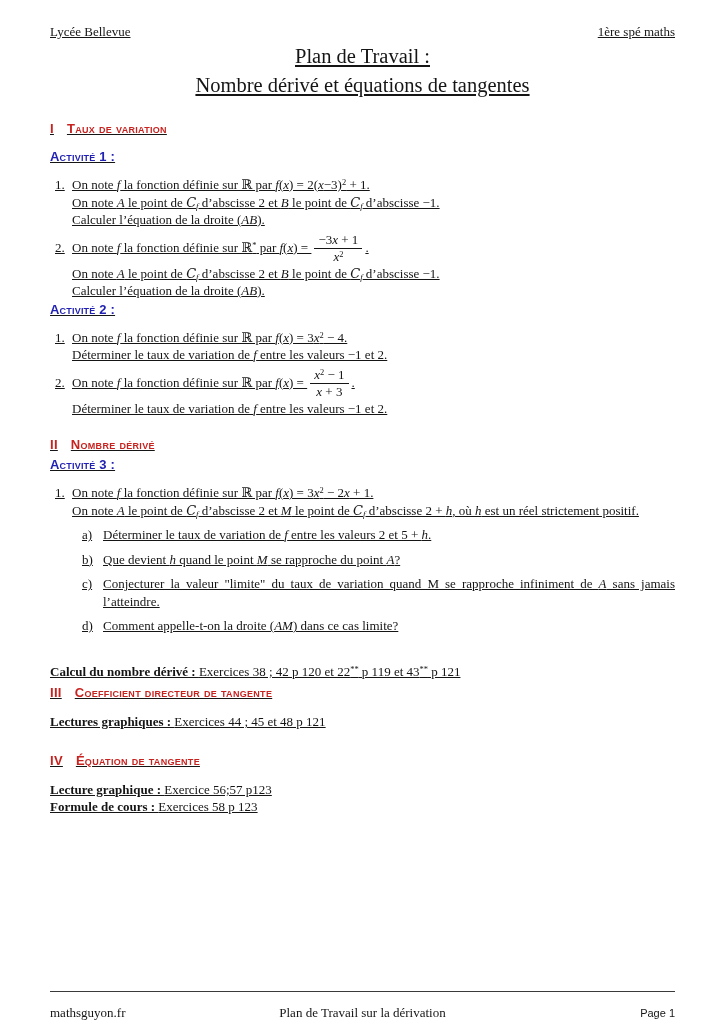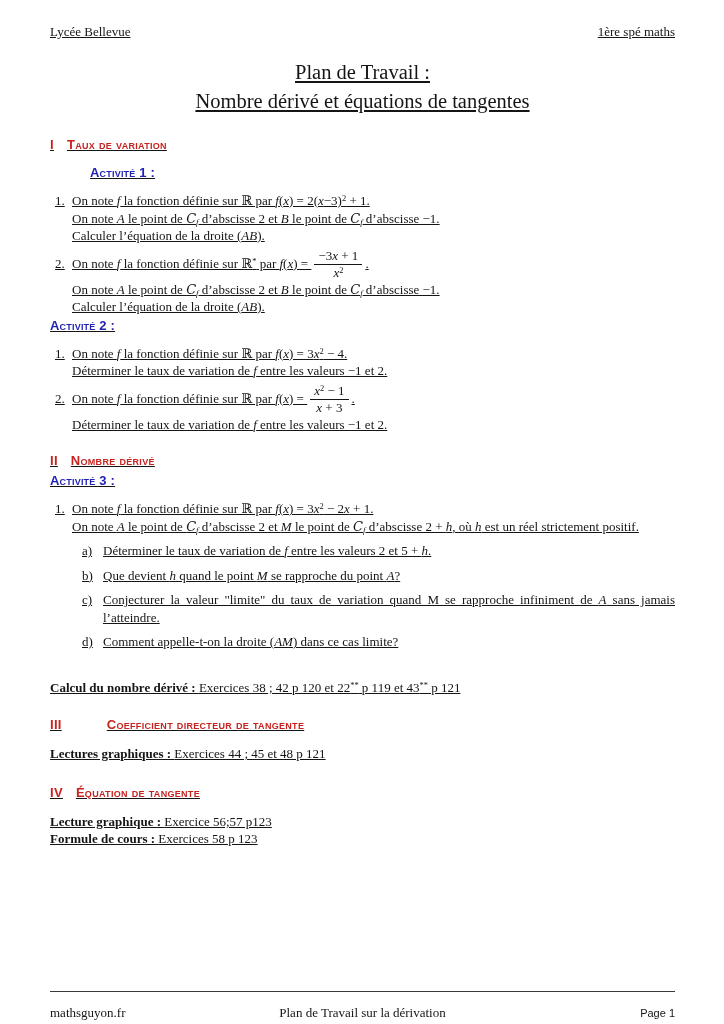--- a/index.html
+++ b/index.html
@@ -20,21 +20,21 @@
     color:var(--ink);
     overflow:hidden;
     text-decoration:underline;
   }
   .doc-header{
     display:flex;justify-content:space-between;
     font-size:13px;line-height:16px;
   }
   .title-block{
     text-align:center;
-    margin-top:18px;
+    margin-top:2px;
     font-size:20.5px;
     line-height:29px;
   }
   .sec{
     display:flex;align-items:baseline;
     font-family:"Liberation Sans","DejaVu Sans",sans-serif;
     font-weight:bold;
     color:var(--red);
     font-size:13px;
     font-variant:small-caps;
@@ -96,21 +96,21 @@
   <div class="title-block">
     <div>Plan de Travail :</div>
     <div>Nombre dérivé et équations de tangentes</div>
   </div>
 
   <main class="doc-body" id="doc-body">
       <div class="sec" style="margin-top: 20px;">
         <span class="snum">I</span>
         <span class="slabel">Taux de variation</span>
       </div>
-      <div class="act" style="margin-top: 11px; margin-left: 40px;">Activité 1 :</div>
+      <div class="act" style="margin-top: 11px;">Activité 1 :</div>
       <div class="item" style="margin-top: 11px;">
         <span class="inum">1.</span>
         <div class="ibody">
           <div class="line"><span>On note </span><span class="s-i">f</span><span> la fonction définie sur ℝ par </span><span class="s-i">f</span><span>(</span><span class="s-i">x</span><span>) = 2(</span><span class="s-i">x</span><span>−3)</span><span class="s-sup">2</span><span> + 1.</span></div>
           <div class="line"><span>On note </span><span class="s-i">A</span><span> le point de </span><span class="s-cur">C</span><span class="s-sub">f</span><span> d’abscisse 2 et </span><span class="s-i">B</span><span> le point de </span><span class="s-cur">C</span><span class="s-sub">f</span><span> d’abscisse −1.</span></div>
           <div class="line"><span>Calculer l’équation de la droite (</span><span class="s-i">AB</span><span>).</span></div>
         </div>
       </div>
       <div class="item" style="margin-top: 4px;">
         <span class="inum">2.</span>
@@ -165,21 +165,21 @@
           </div>
           <div class="sub">
             <span class="letter">d)</span>
             <div class="stext"><span>Comment appelle-t-on la droite (</span><span class="s-i">AM</span><span>) dans ce cas limite?</span></div>
           </div>
         </div>
       </div>
       <div class="para" style="margin-top: 28px;">
         <div class="line"><span class="s-b">Calcul du nombre dérivé : </span><span>Exercices 38 ; 42 p 120 et 22</span><span class="s-sup">**</span><span> p 119 et 43</span><span class="s-sup">**</span><span> p 121</span></div>
       </div>
-      <div class="sec" style="margin-top: 20px; gap: 32px;">
+      <div class="sec" style="margin-top: 4px;">
         <span class="snum">III</span>
         <span class="slabel">Coefficient directeur de tangente</span>
       </div>
       <div class="para" style="margin-top: 12px;">
         <div class="line"><span class="s-b">Lectures graphiques : </span><span>Exercices 44 ; 45 et 48 p 121</span></div>
       </div>
       <div class="sec" style="margin-top: 21px;">
         <span class="snum">IV</span>
         <span class="slabel">Équation de tangente</span>
       </div>

